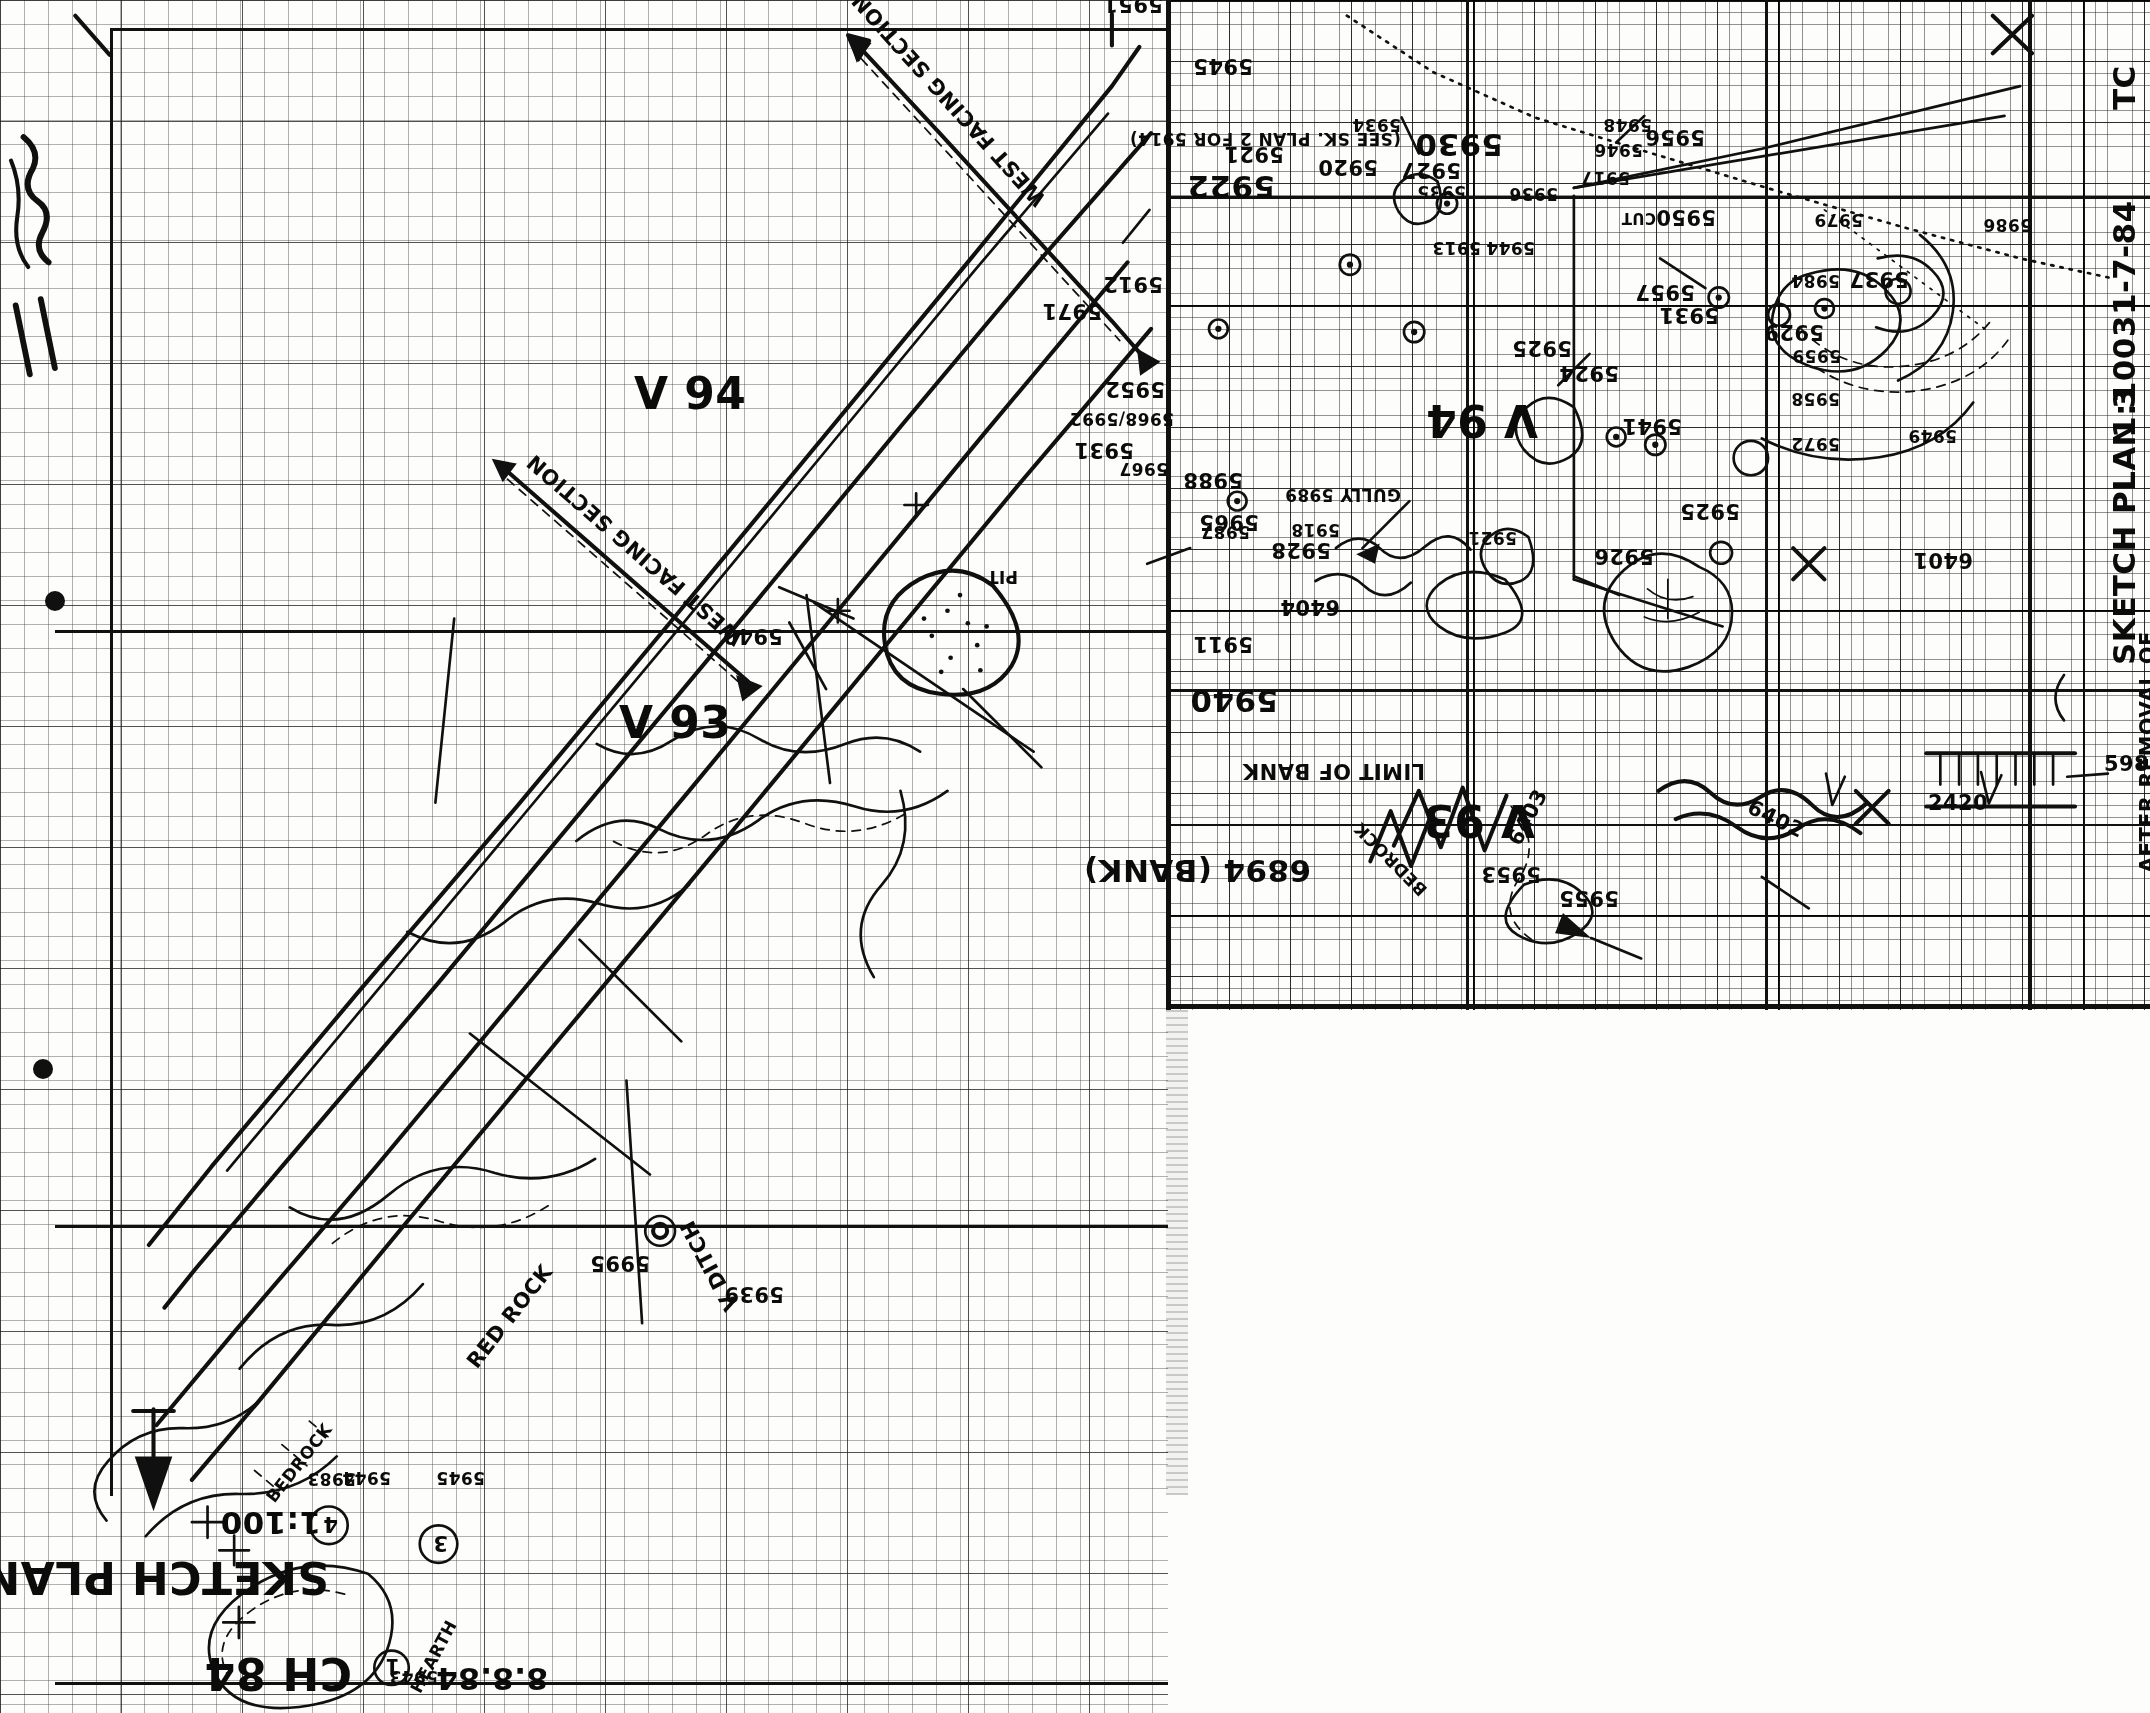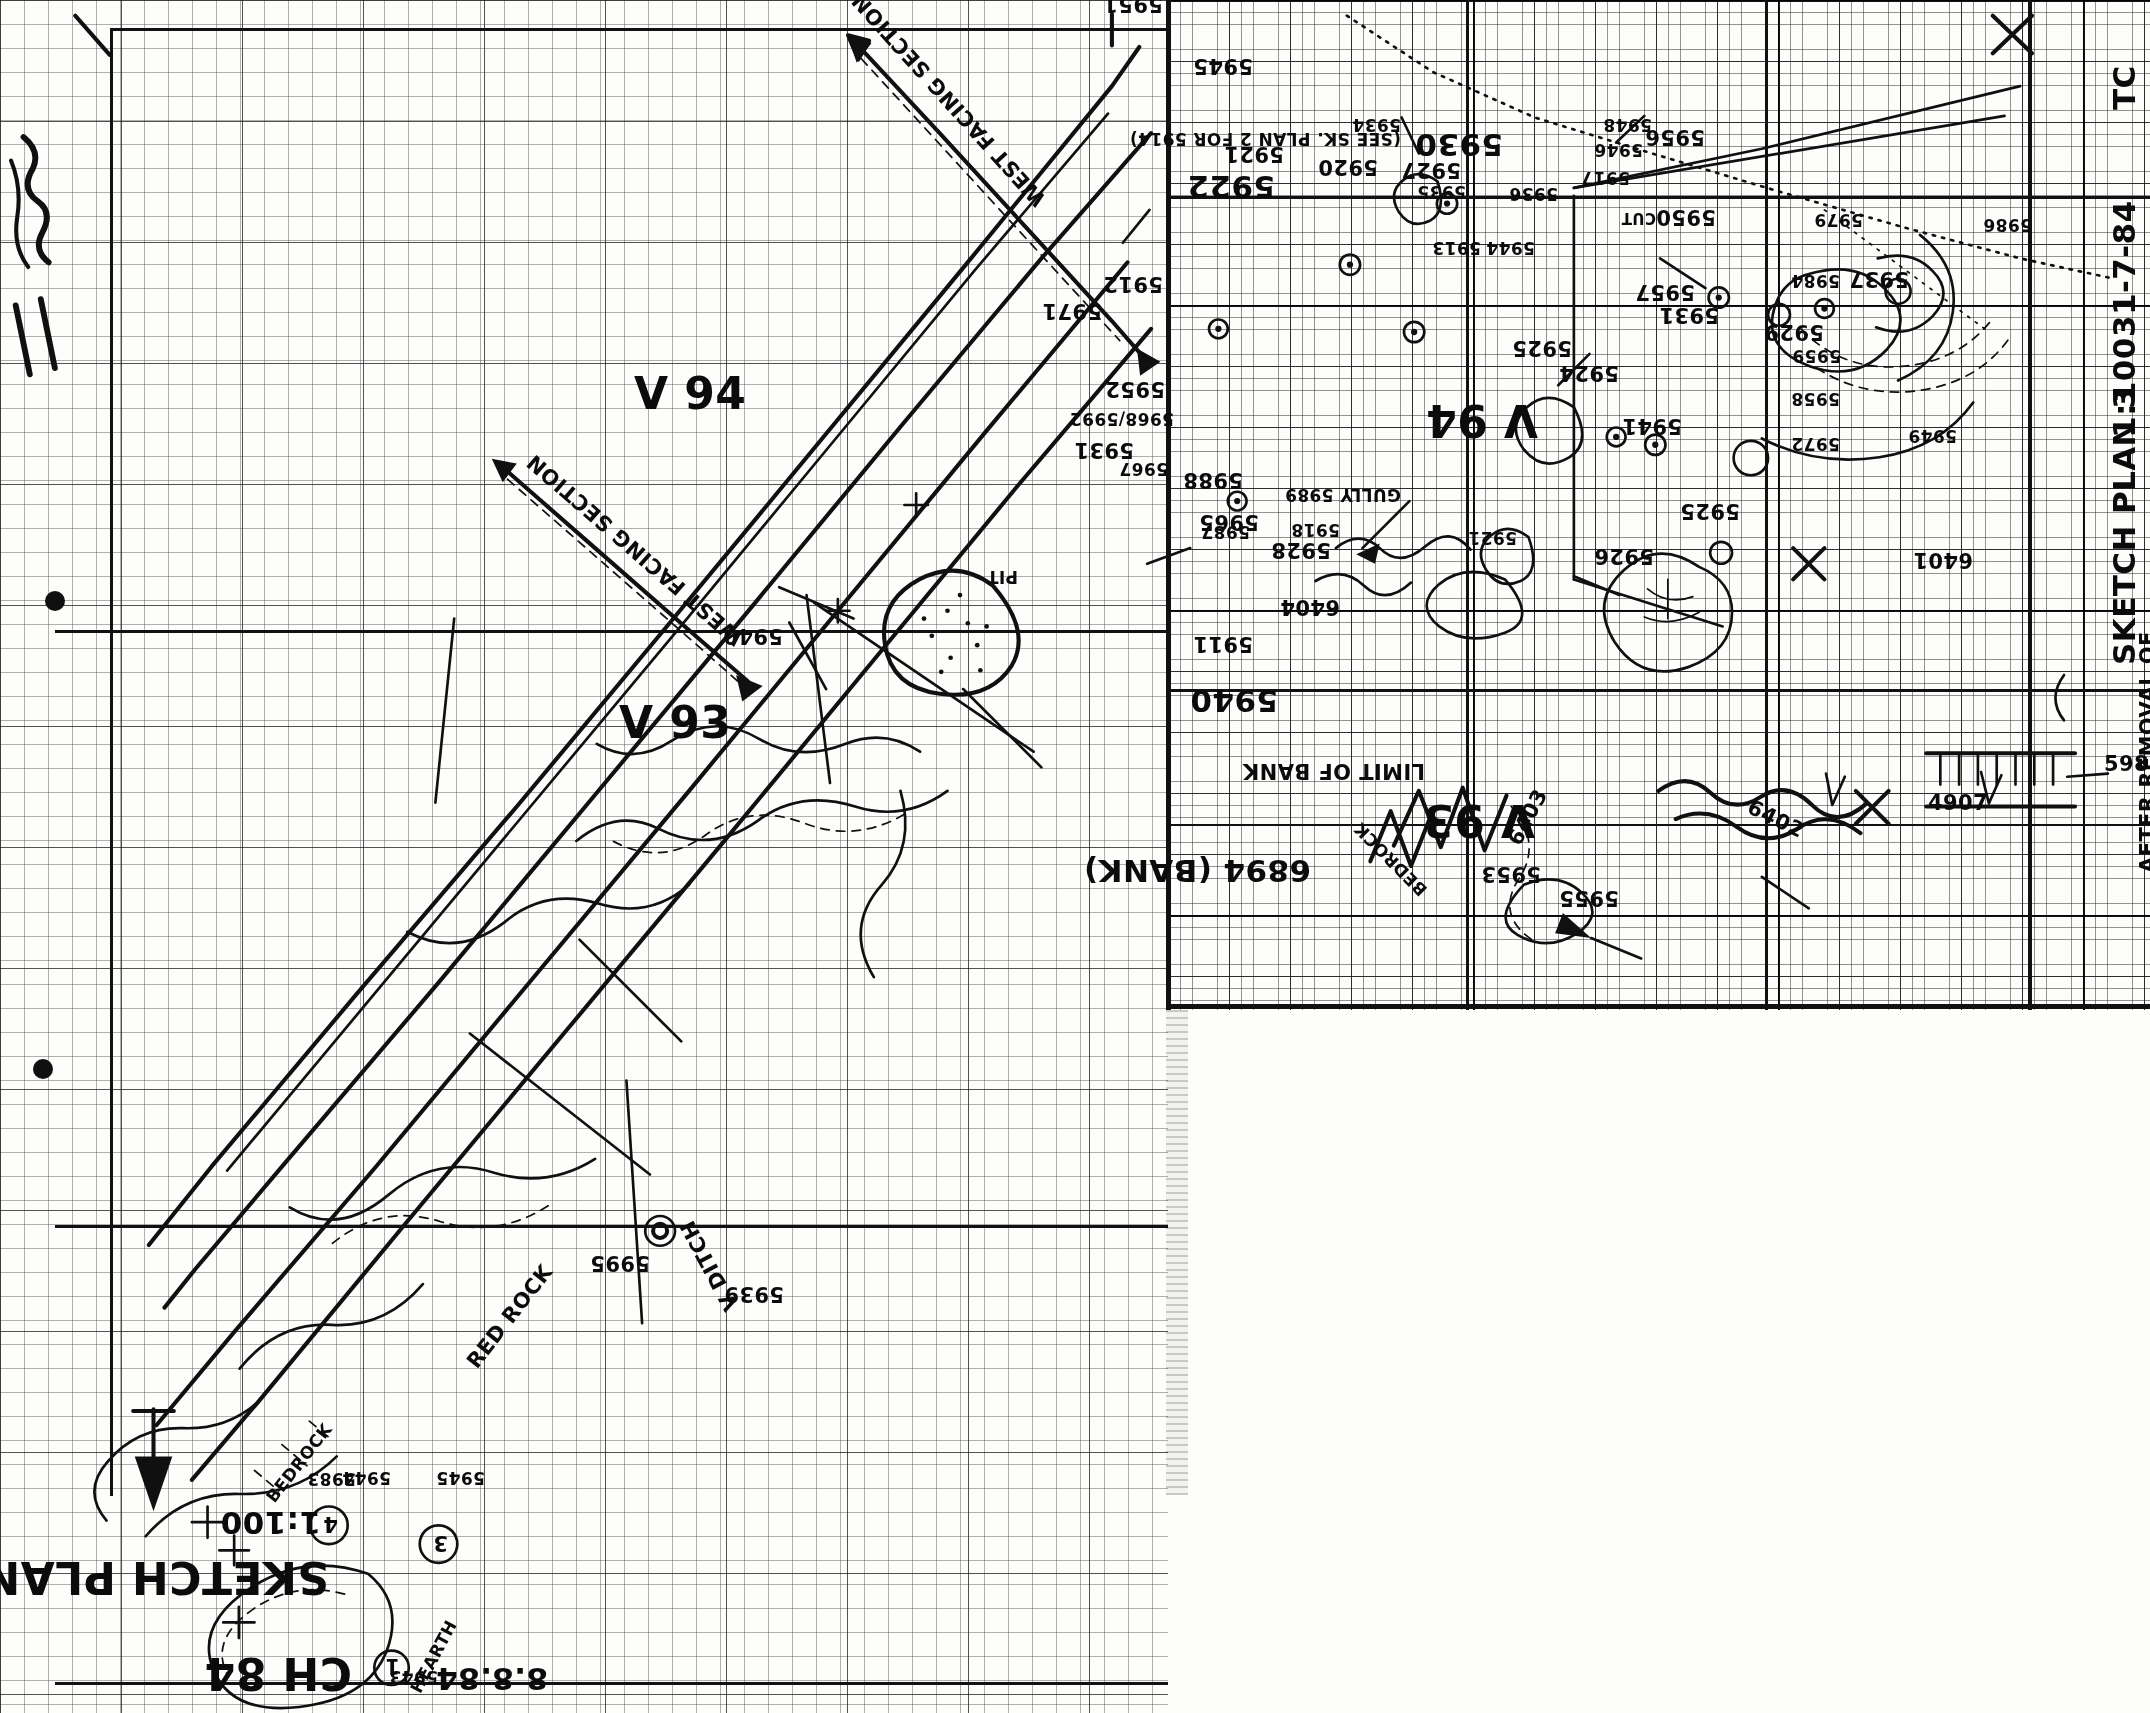--- a/index.html
+++ b/index.html
@@ -373,21 +373,21 @@
   <div class="lbl small rot180" style="left:1340px;top:540px;">5918</div>
   <div class="lbl mid rot180" style="left:1253px;top:656px;">5911</div>
   <div class="lbl big rot180" style="left:1278px;top:719px;">5940</div>
   <div class="lbl mid rot180" style="left:1619px;top:910px;">5955</div>
   <div class="lbl mid rot180" style="left:1541px;top:886px;">5953</div>
   <div class="lbl small rot180" style="left:1250px;top:542px;">5987</div>
   <div class="lbl mid rot180" style="left:1340px;top:619px;">6404</div>
   <div class="lbl mid" style="left:1503px;top:838px;transform:rotate(-62deg);transform-origin:0 0;">6403</div>
   <div class="lbl mid" style="left:1754px;top:795px;transform:rotate(26deg);transform-origin:0 0;">6402</div>
   <div class="lbl mid rot180" style="left:1973px;top:572px;">6401</div>
-  <div class="lbl mid" style="left:1928px;top:791px;">4907</div>
+  <div class="lbl mid" style="left:1928px;top:791px;">2420</div>
   <div class="lbl mid" style="left:2104px;top:752px;">5980</div>
   <div class="lbl small rot180" style="left:2032px;top:235px;">5986</div>
 
   <div class="lbl mid rot180" style="left:448px;top:1555px;">3</div>
   <div class="lbl mid rot180" style="left:338px;top:1536px;">4</div>
   <div class="lbl mid rot180" style="left:400px;top:1678px;">1</div>
 
 </div>
 
 

